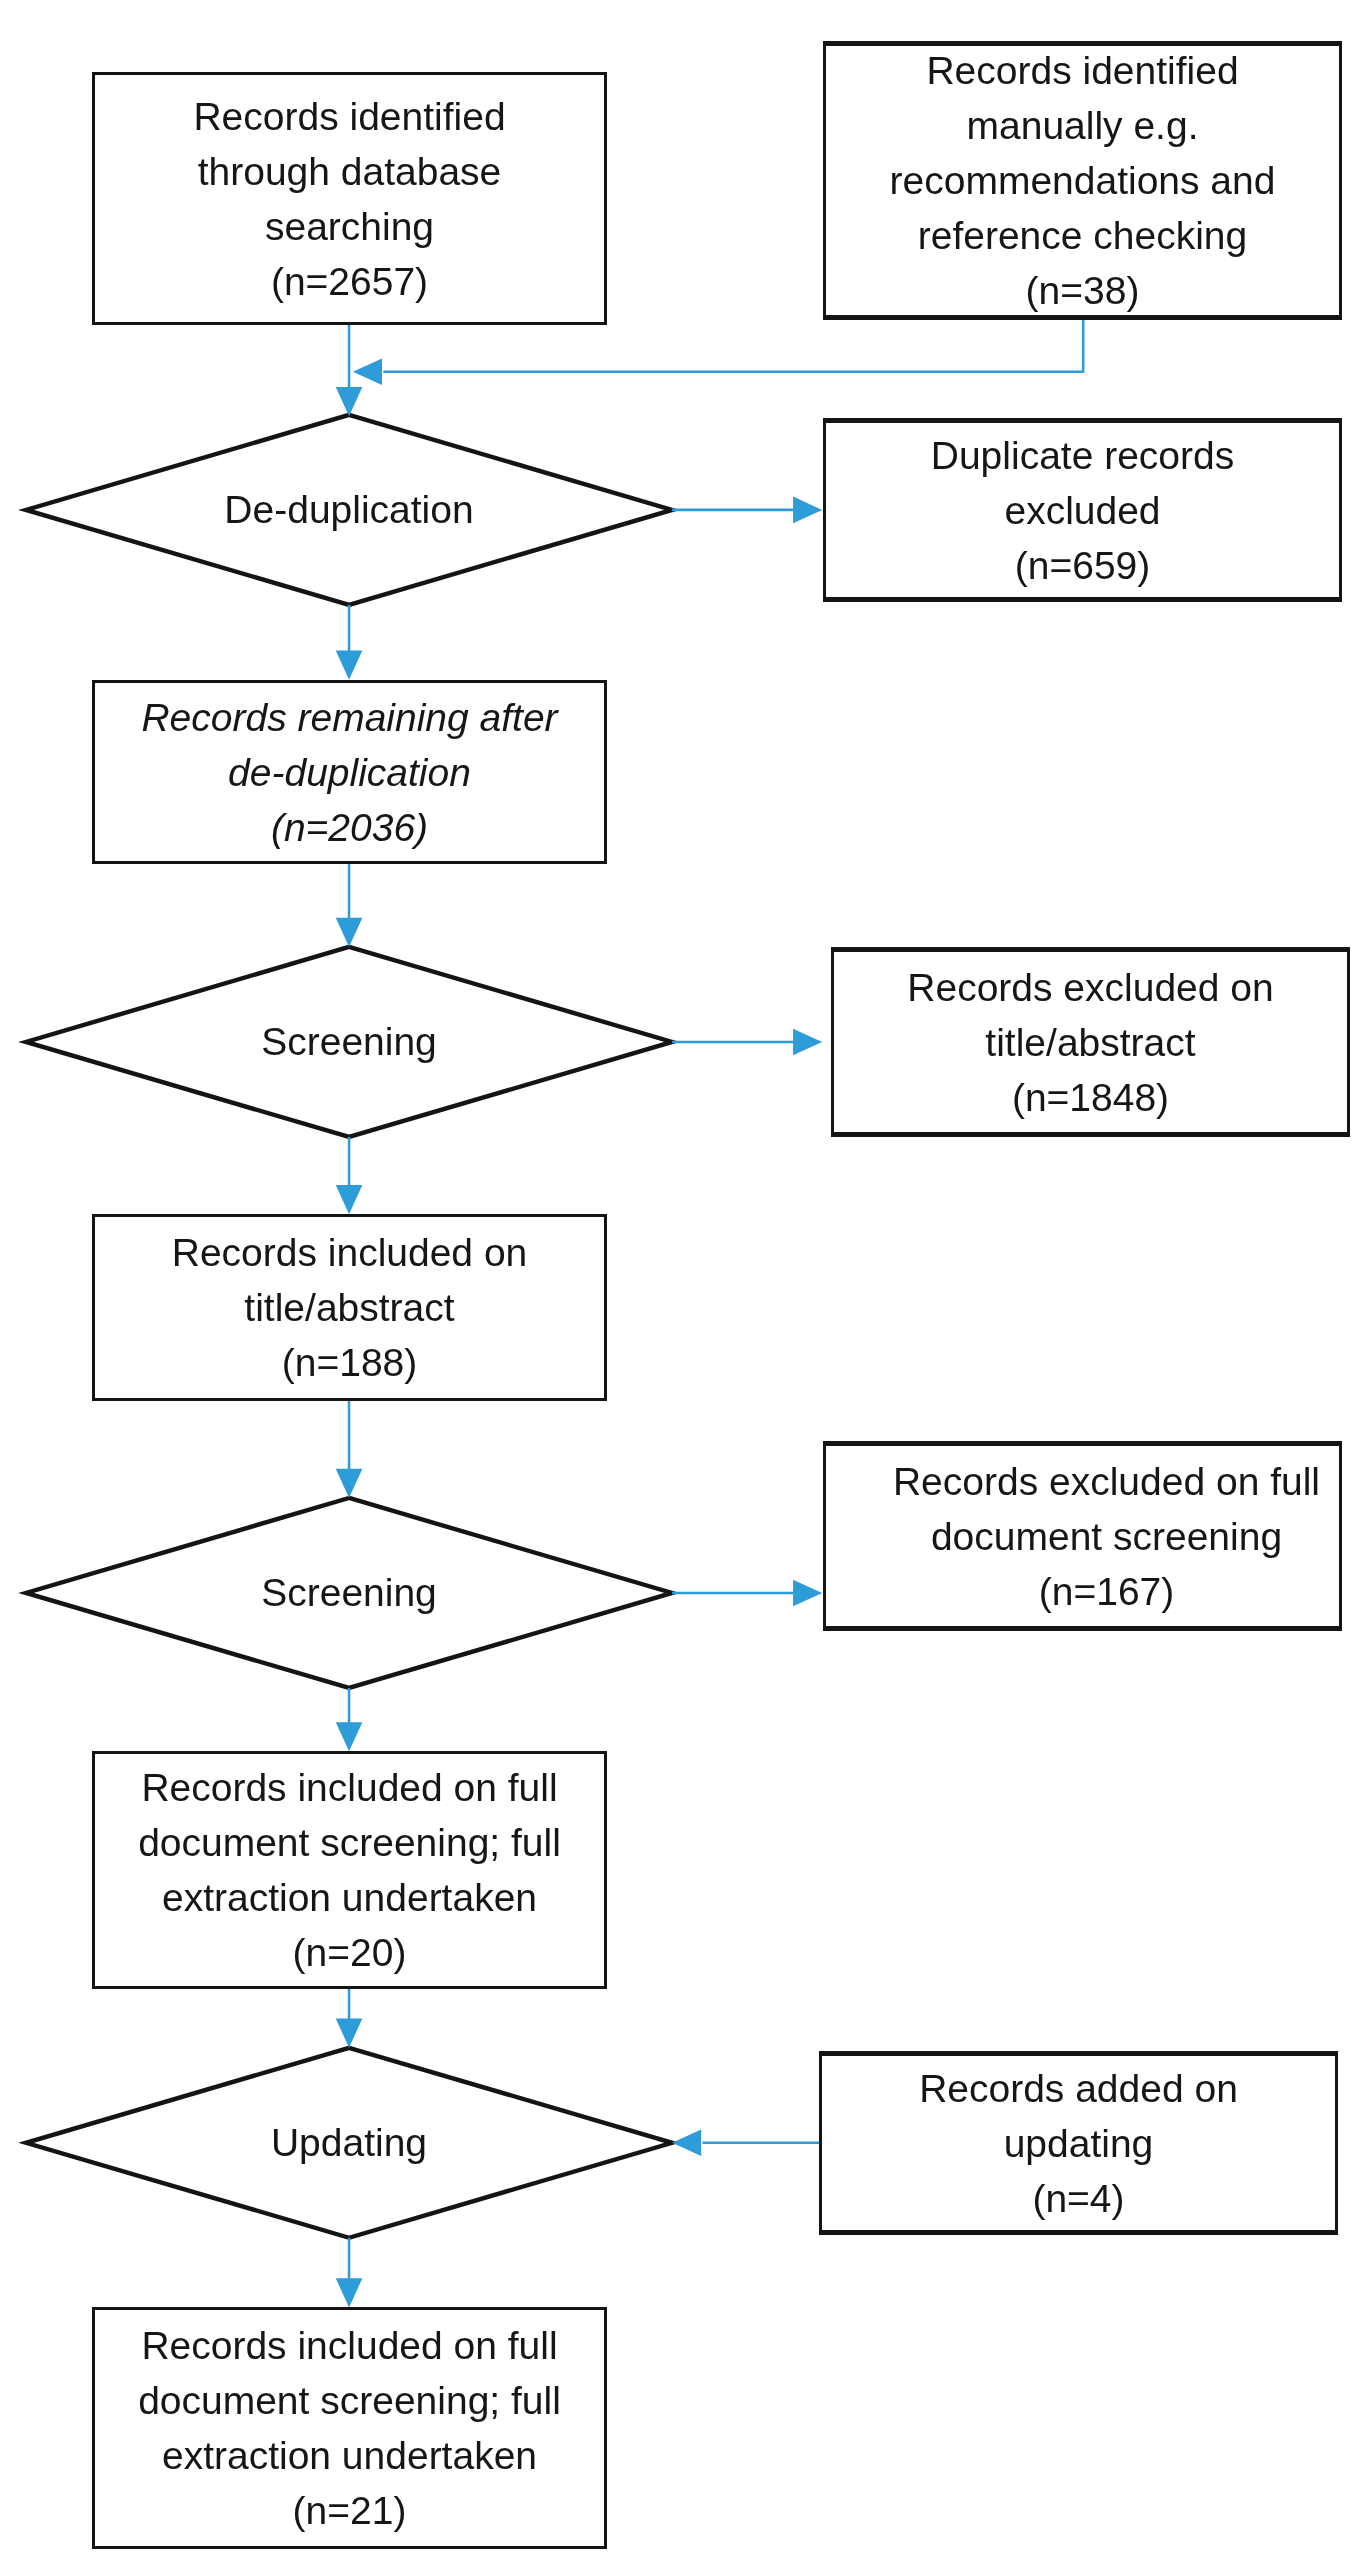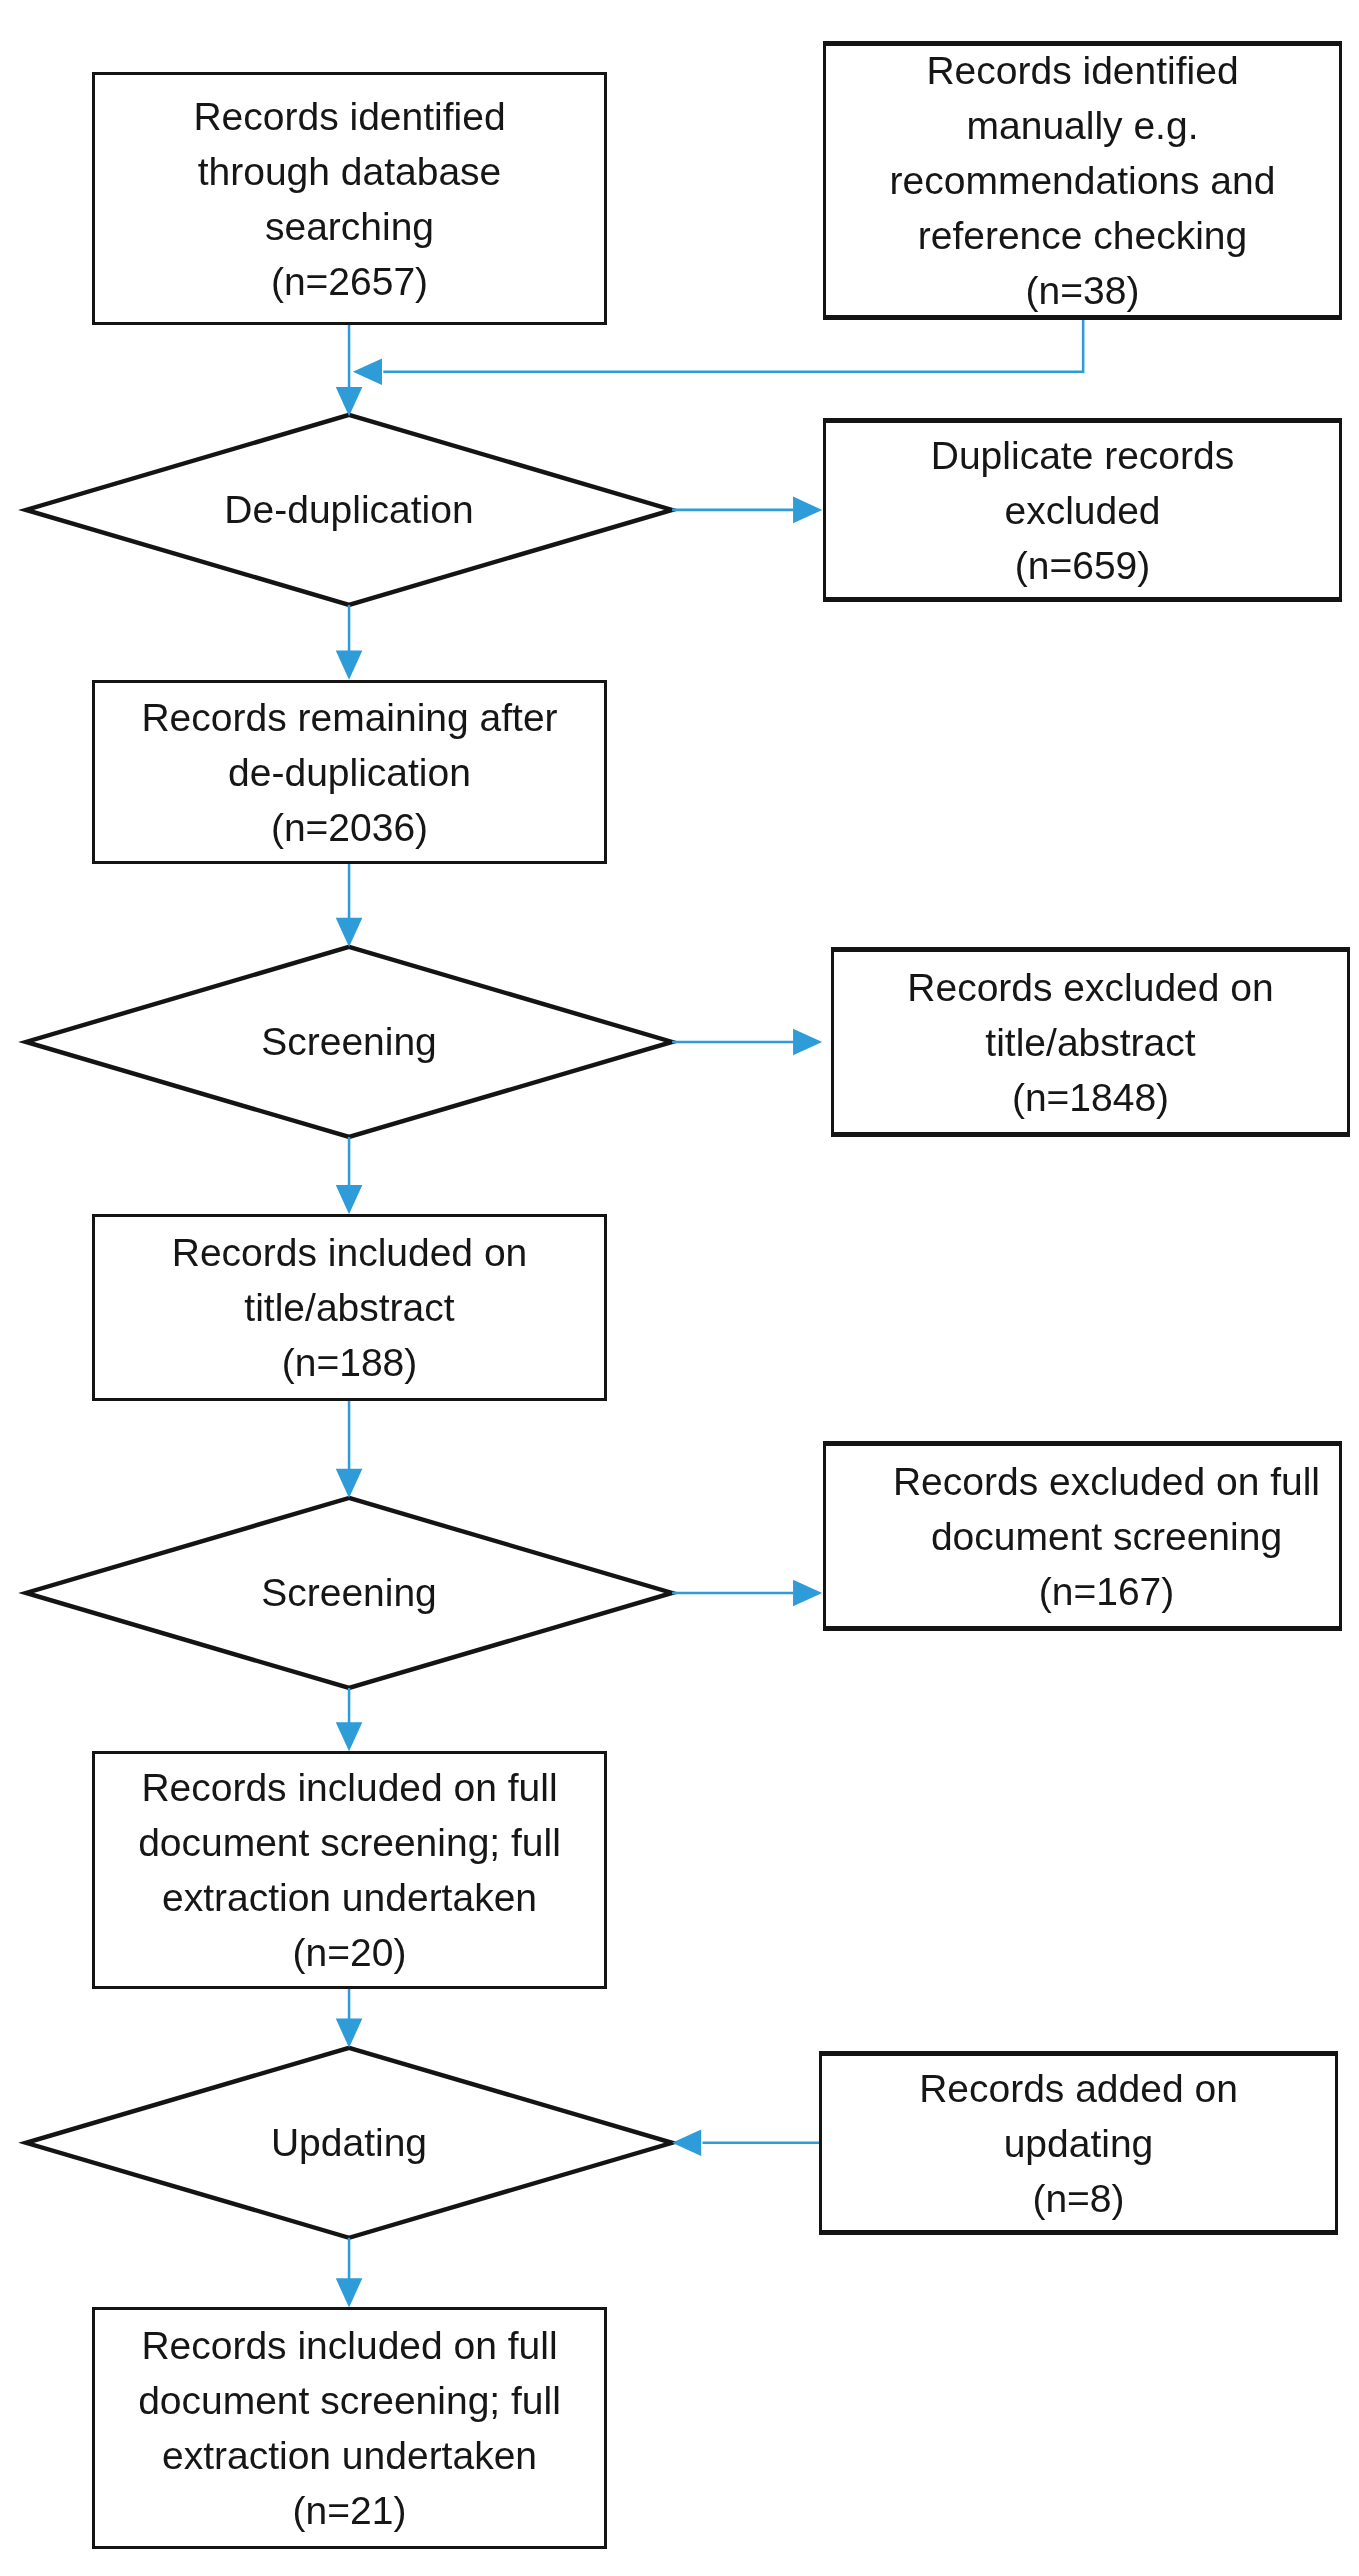--- a/index.html
+++ b/index.html
@@ -145,21 +145,21 @@
     </g>
   </svg>
 
   <div class="box" style="left:92px; top:72px; width:515px; height:253px;">
       <div class="tline">Records identified</div>
       <div class="tline">through database</div>
       <div class="tline">searching</div>
       <div class="tline">(n=2657)</div>
     </div>
 
-  <div class="box" style="left:92px; top:680px; width:515px; height:184px;">
+  <div class="box" style="left:92px; top:680px; width:515px; height:184px;font-style:italic;">
       <div class="tline">Records remaining after</div>
       <div class="tline">de-duplication</div>
       <div class="tline">(n=2036)</div>
     </div>
 
   <div class="box" style="left:92px; top:1214px; width:515px; height:187px;">
       <div class="tline">Records included on</div>
       <div class="tline">title/abstract</div>
       <div class="tline">(n=188)</div>
     </div>
@@ -200,21 +200,21 @@
 
   <div class="box right-col" style="left:823px; top:1441px; width:519px; height:190px;padding-left:48px;">
       <div class="tline">Records excluded on full</div>
       <div class="tline">document screening</div>
       <div class="tline">(n=167)</div>
     </div>
 
   <div class="box right-col" style="left:819px; top:2051px; width:519px; height:184px;">
       <div class="tline">Records added on</div>
       <div class="tline">updating</div>
-      <div class="tline">(n=8)</div>
+      <div class="tline">(n=4)</div>
     </div>
 
   <div class="dlabel" style="left:26px; top:481px; width:646px; height:57px;">
       <div class="tline">De-duplication</div>
     </div>
 
   <div class="dlabel" style="left:26px; top:1013px; width:646px; height:57px;">
       <div class="tline">Screening</div>
     </div>
 

